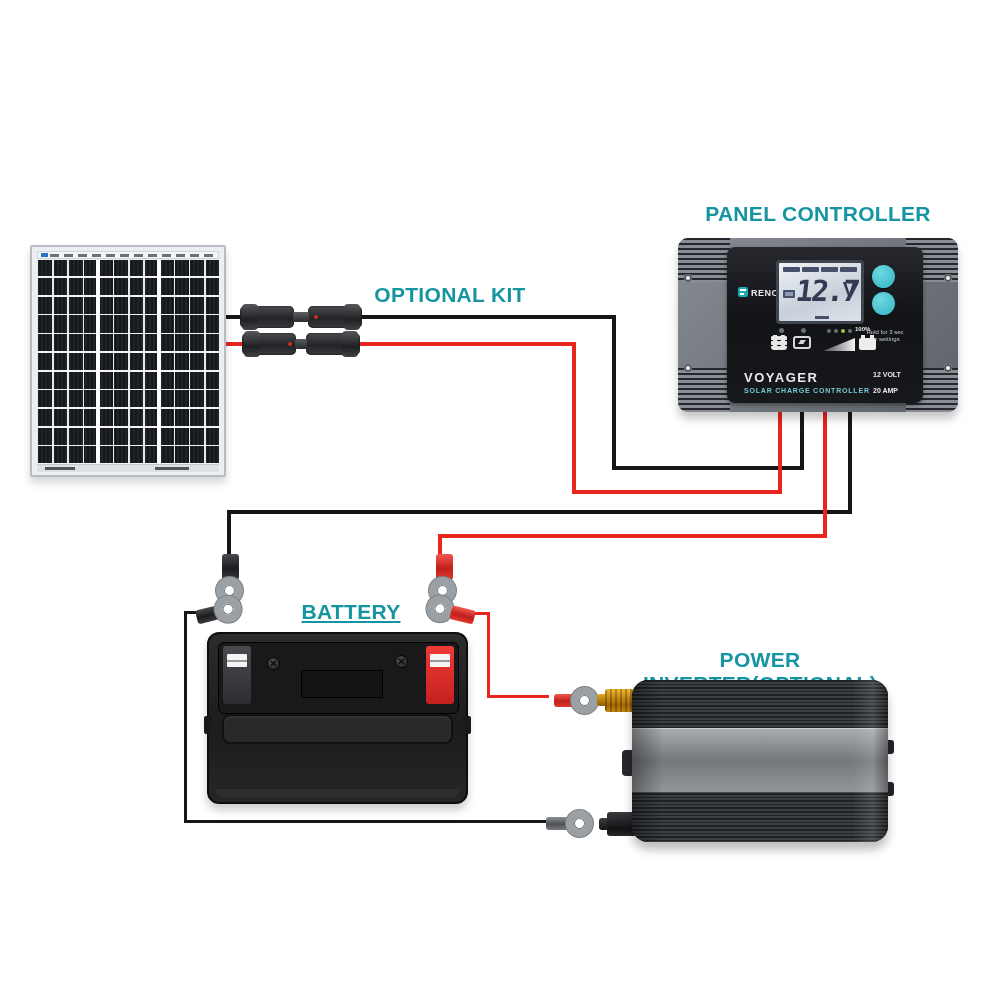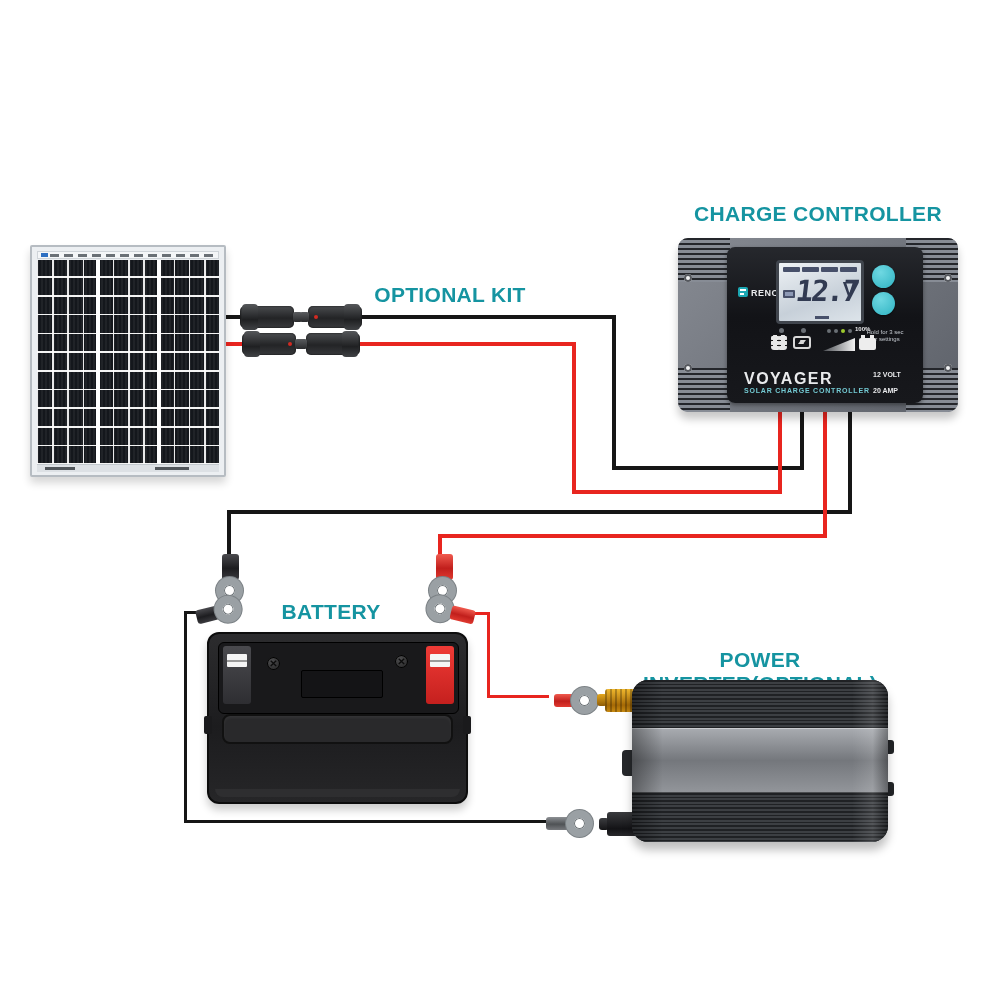--- a/index.html
+++ b/index.html
@@ -41,23 +41,23 @@
   .bscrew{position:absolute;width:13px;height:13px;border-radius:50%;
         background:radial-gradient(circle at 35% 30%,#4c4c4e,#222);box-shadow:inset 0 0 0 1px #000;
         color:#0c0c0c;font-size:10px;font-weight:700;line-height:13px;text-align:center;}
   .ribs{background:repeating-linear-gradient(180deg,#1f2124 0 1.7px,#3c3f43 1.7px 3.6px);}
 </style>
 </head>
 <body>
 
 <div class="stage">
 
-  <div class="lbl" style="left:678px;top:202px;width:280px;">CHARGE CONTROLLER</div>
+  <div class="lbl" style="left:678px;top:202px;width:280px;">PANEL CONTROLLER</div>
   <div class="lbl" style="left:350px;top:283px;width:200px;">OPTIONAL KIT</div>
-  <div class="lbl" style="left:236px;top:600px;width:190px;">BATTERY</div>
+  <div class="lbl" style="left:256px;top:600px;width:190px;text-decoration:underline;">BATTERY</div>
   <div class="lbl" style="left:600px;top:648px;width:320px;">POWER INVERTER(OPTIONAL)</div>
 
   <div class="wire blk" style="left:220px;top:315px;width:26px;height:4px;"></div>
   <div class="wire blk" style="left:358px;top:315px;width:258px;height:4px;"></div>
   <div class="wire blk" style="left:612px;top:315px;width:4px;height:155px;"></div>
   <div class="wire blk" style="left:612px;top:466px;width:192px;height:4px;"></div>
   <div class="wire blk" style="left:800px;top:412px;width:4px;height:58px;"></div>
 
   <div class="wire blk" style="left:848px;top:410px;width:4px;height:104px;"></div>
   <div class="wire blk" style="left:227px;top:510px;width:625px;height:4px;"></div>
@@ -184,21 +184,21 @@
         <div style="position:absolute;left:3px;top:2px;width:0;height:0;border-left:3px solid transparent;border-right:3px solid transparent;border-bottom:4px solid #d8d8d8;"></div>
         <div style="position:absolute;right:3px;top:2px;width:0;height:0;border-left:3px solid transparent;border-right:3px solid transparent;border-top:4px solid #d8d8d8;"></div>
       </div>
       <div style="position:absolute;left:96px;top:91px;width:32px;height:13px;
            clip-path:polygon(0 100%,100% 0,100% 100%);background:linear-gradient(90deg,#4a4d52,#f2f2f2);"></div>
       <div style="position:absolute;left:132px;top:91px;width:17px;height:12px;border-radius:2px;background:#ededed;">
         <div style="position:absolute;left:2px;top:-3px;width:4px;height:3px;background:#ededed;"></div>
         <div style="position:absolute;right:2px;top:-3px;width:4px;height:3px;background:#ededed;"></div>
       </div>
 
-      <div class="facetxt" style="left:17px;top:123px;font-size:16px;letter-spacing:1.5px;">VOYAGER</div>
+      <div class="facetxt" style="left:17px;top:123px;font-size:13px;letter-spacing:1.5px;">VOYAGER</div>
       <div class="facetxt" style="left:17px;top:140px;font-size:7px;color:#73c9d2;letter-spacing:.8px;">SOLAR CHARGE CONTROLLER</div>
       <div class="facetxt" style="left:146px;top:124px;font-size:7px;">12 VOLT</div>
       <div class="facetxt" style="left:146px;top:140px;font-size:7px;">20 AMP</div>
     </div>
   </div>
 
   <div style="position:absolute;left:213px;top:552px;width:36px;height:56px;">
     <div class="sleeve blk" style="left:9px;top:2px;width:17px;height:26px;"></div>
     <div class="ring" style="left:3px;top:25px;"></div>
   </div>

